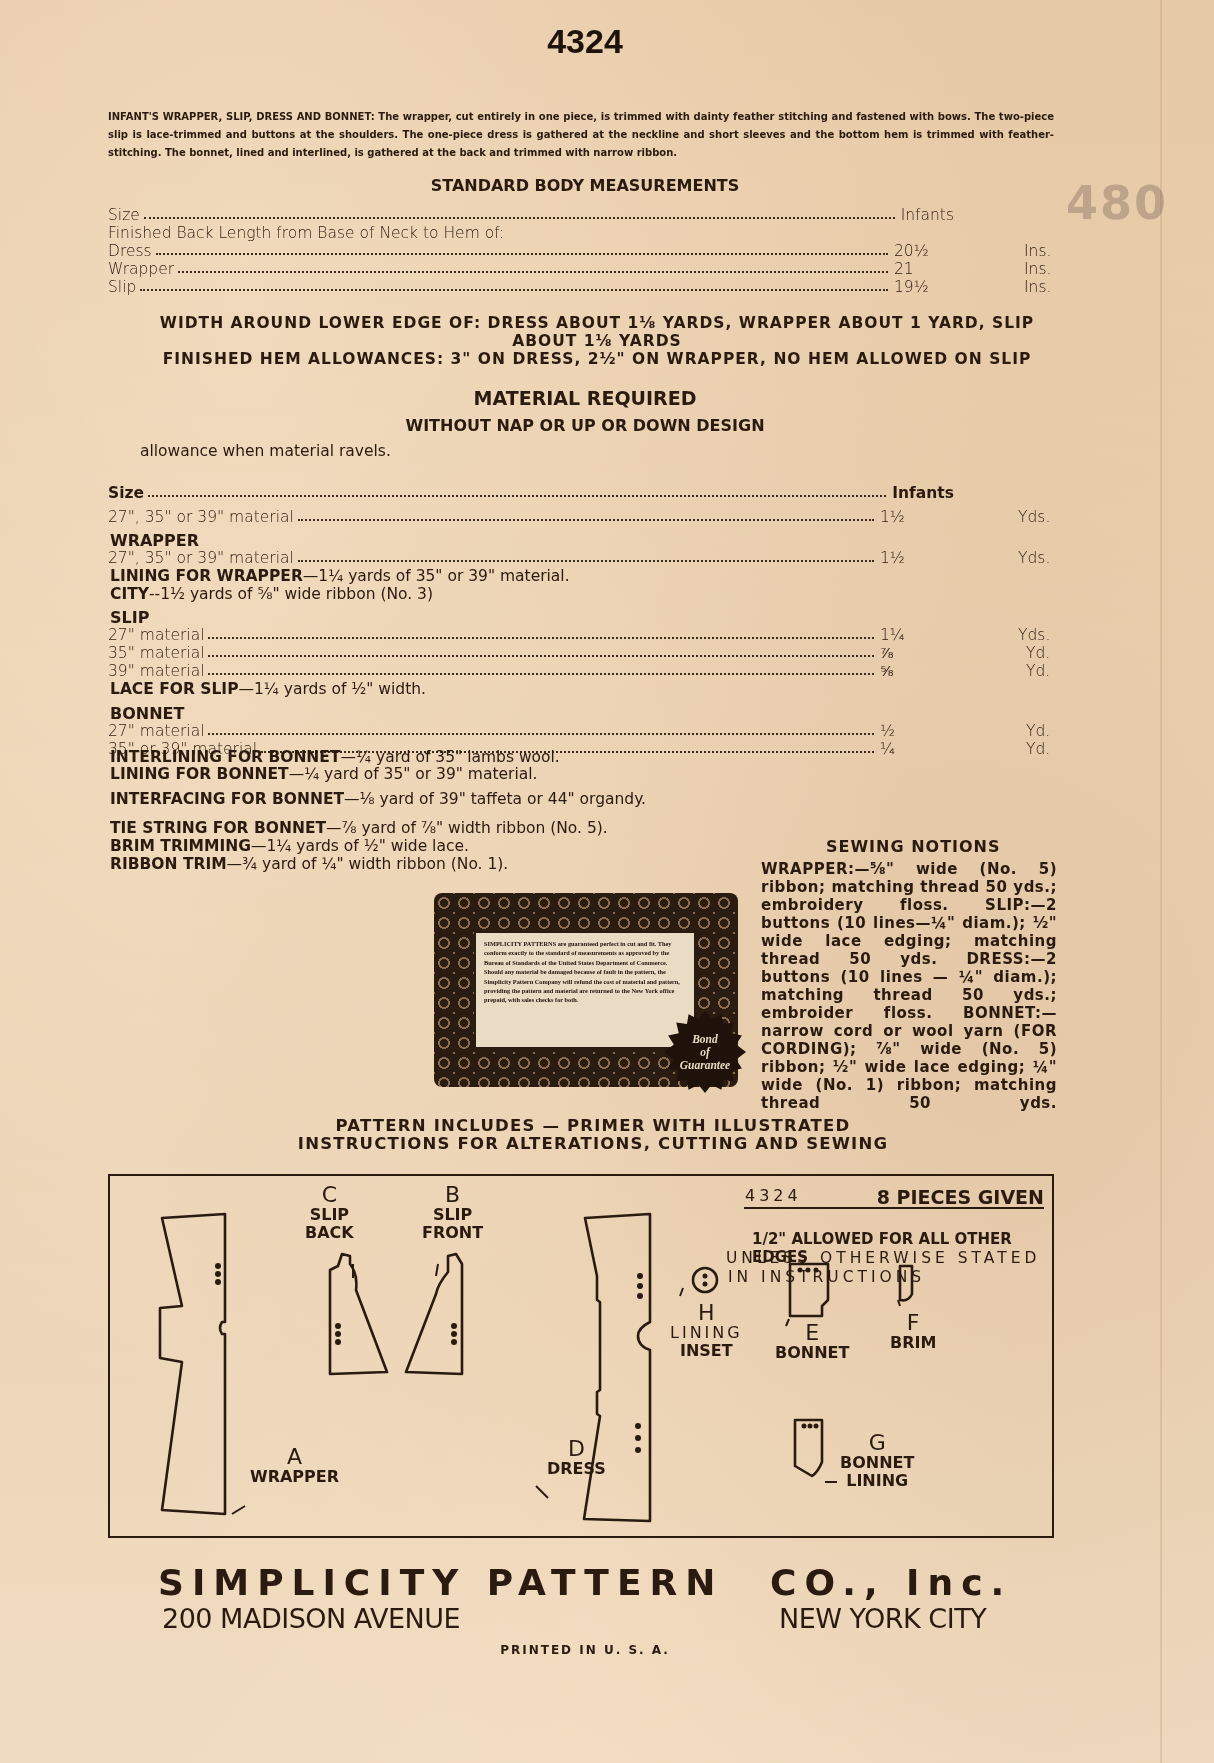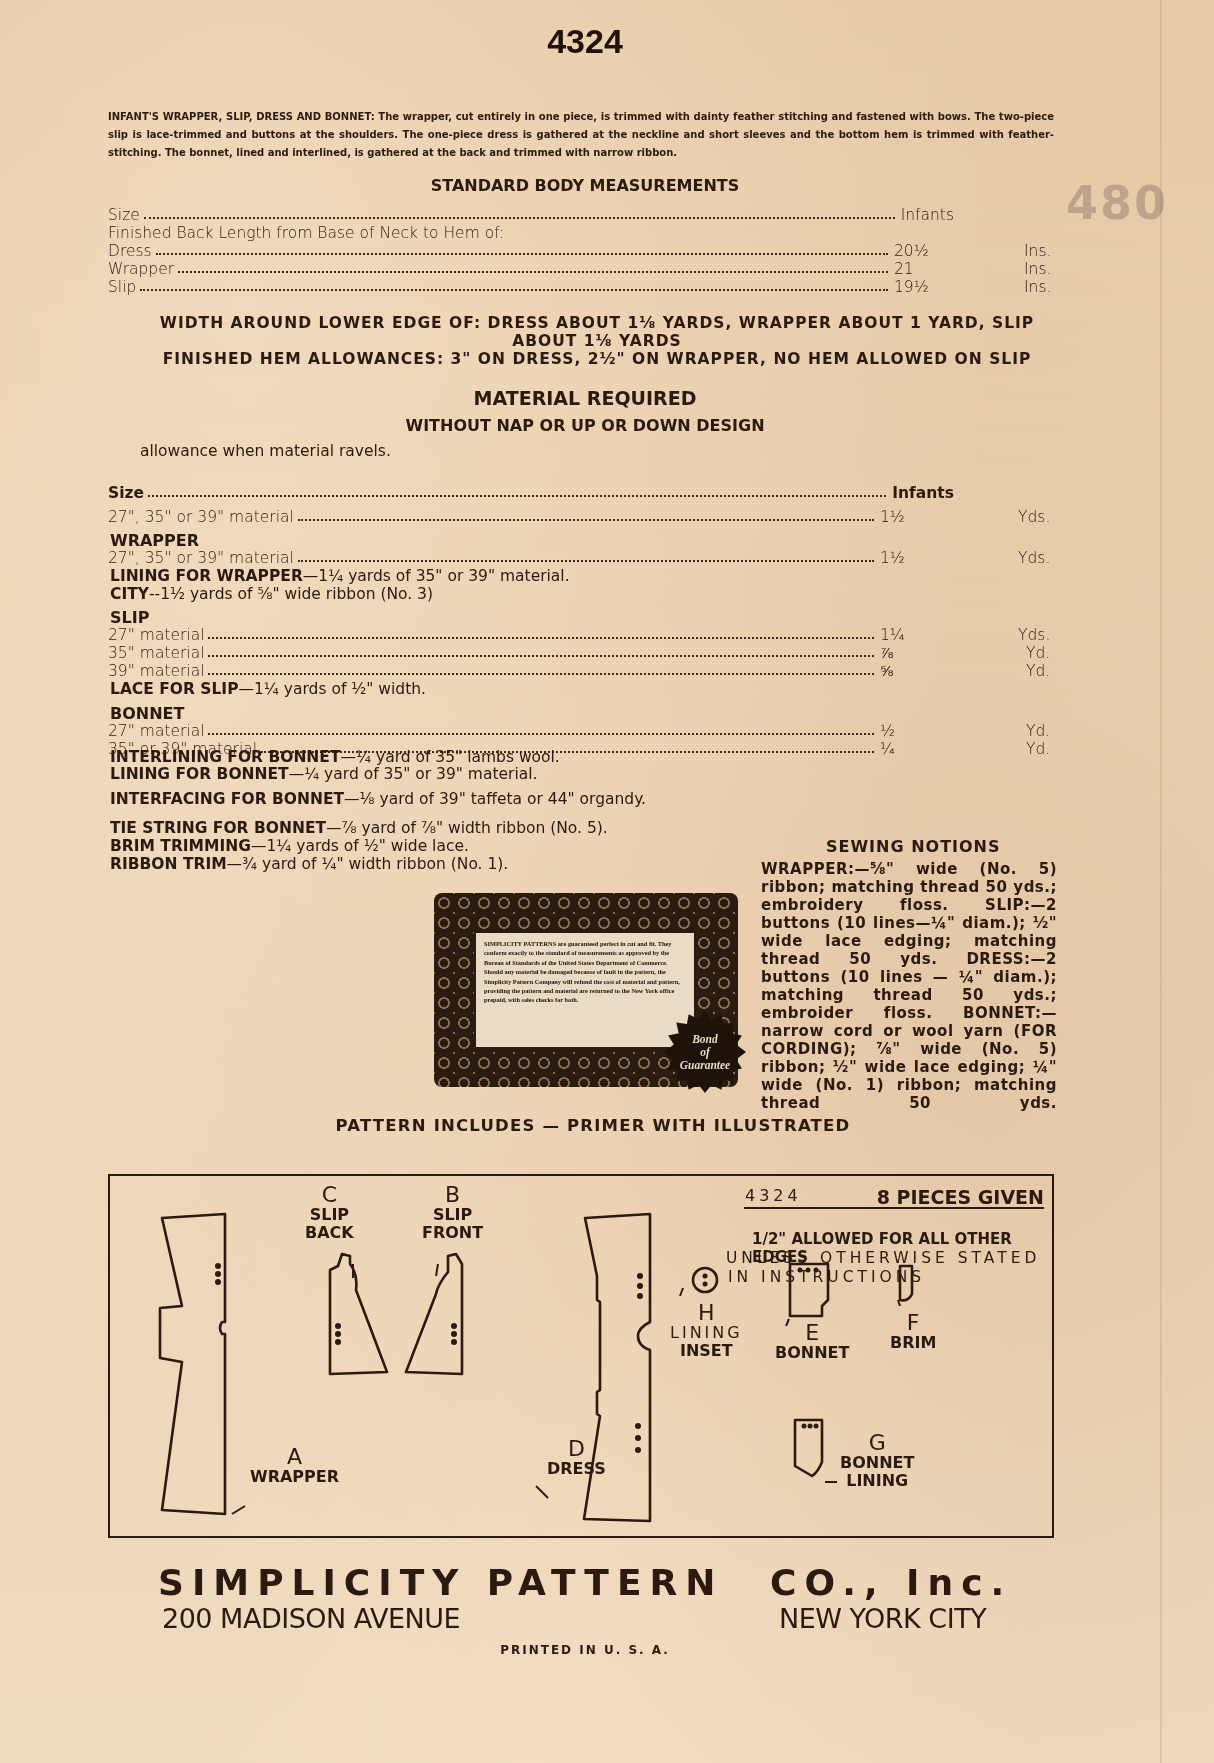--- a/index.html
+++ b/index.html
@@ -193,20 +193,21 @@
   <div class="g-inner">SIMPLICITY PATTERNS are guaranteed perfect in cut and fit. They conform exactly to the standard of measurements as approved by the Bureau of Standards of the United States Department of Commerce. Should any material be damaged because of fault in the pattern, the Simplicity Pattern Company will refund the cost of material and pattern, providing the pattern and material are returned to the New York office prepaid, with sales checks for both.</div>
   <div class="g-seal">
     <span>Bond</span>
     <span>of</span>
     <span>Guarantee</span>
   </div>
 </div>
 
 <div class="includes">
   <div>PATTERN INCLUDES — PRIMER WITH ILLUSTRATED</div>
+  <div>INSTRUCTIONS FOR ALTERATIONS, CUTTING AND SEWING</div>
 </div>
 
 <div class="pieces-box">
   <svg width="946" height="364" viewBox="0 0 946 364">
     <g fill="none" stroke="#2a1a10" stroke-width="2.6" stroke-linejoin="round">
 
       <path d="M52,42 L115,38 L115,146 L112,146 Q108,152 112,158 L115,158 L115,338 L52,334 L72,186 L50,182 L50,132 L72,130 Z"></path>
 
       <path d="M228,90 L232,78 L240,80 L240,88 Q248,98 246,114 L277,196 L220,198 L220,94 Z"></path>
 

